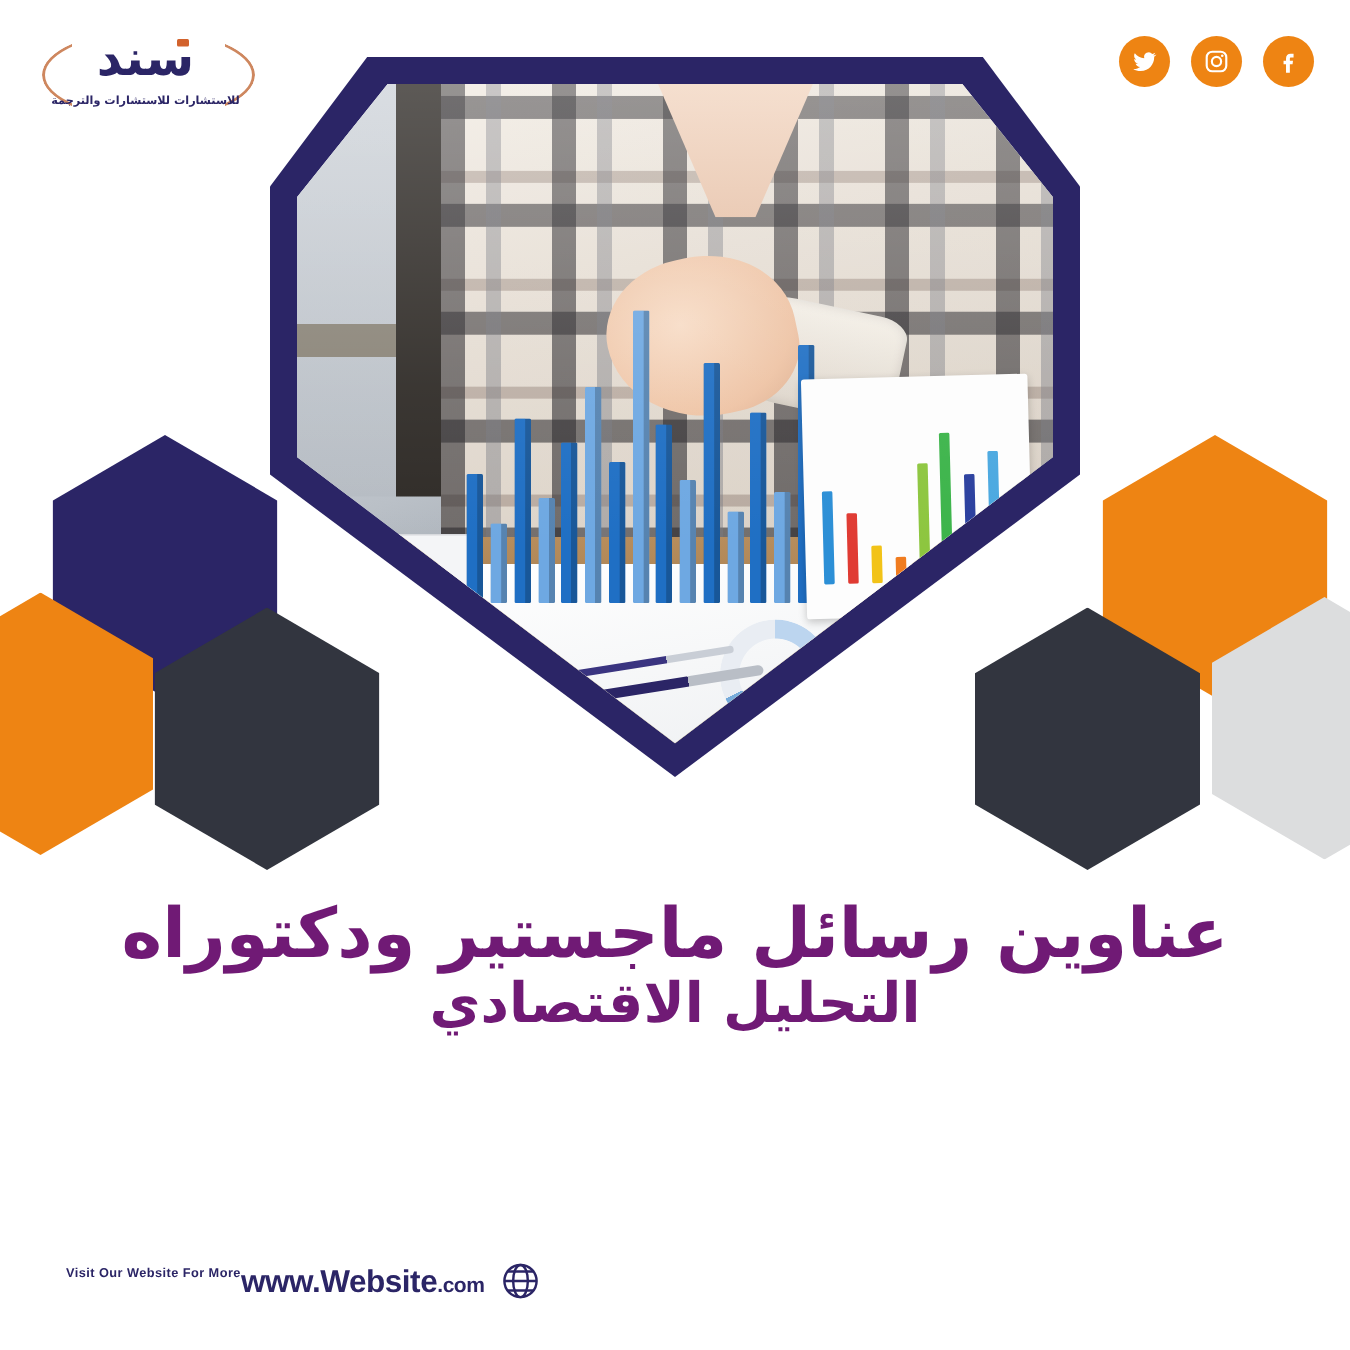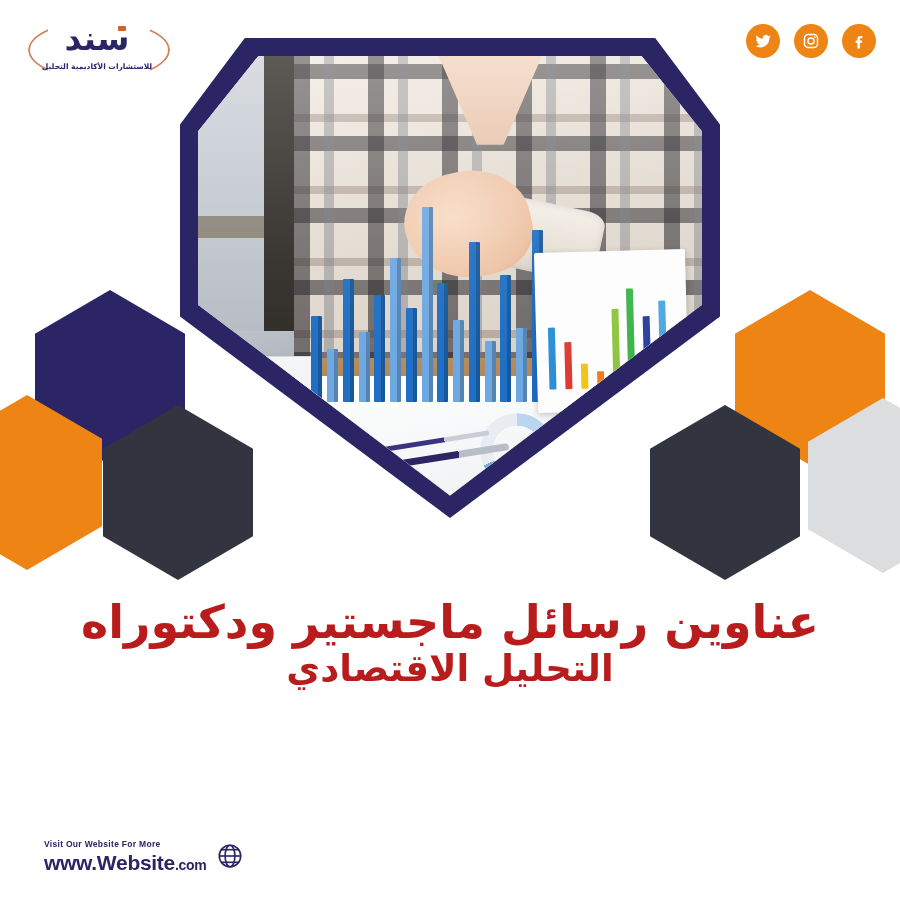--- a/index.html
+++ b/index.html
@@ -151,47 +151,47 @@
     background:linear-gradient(180deg,rgba(255,255,255,.22) 0%,rgba(255,255,255,.06) 45%,rgba(255,255,255,0) 70%);
     pointer-events:none;
   }
 
   
   .hex{position:absolute;clip-path:polygon(50% 0%,100% 25%,100% 75%,50% 100%,0% 75%,0% 25%);}
 
   
   .headline{
     position:absolute;left:0;top:596px;width:900px;text-align:center;direction:rtl;
-    color:#b91c1c;font-family:"DejaVu Sans",sans-serif;font-weight:700;
+    color:#701a75;font-family:"DejaVu Sans",sans-serif;font-weight:700;
   }
   .hl1{font-size:46px;line-height:1.14;letter-spacing:-.5px;}
   .hl2{font-size:37px;line-height:1.5;}
   .hl3{font-size:37px;line-height:1.15;}
 
   
   .footer{position:absolute;left:44px;top:840px;display:flex;align-items:center;gap:10px;}
   .globe{width:28px;height:28px;flex:0 0 28px;}
-  .f-txt{display:flex;flex-direction:column;line-height:1;direction:ltr;}
+  .f-txt{display:flex;flex-direction:row;line-height:1;direction:ltr;}
   .f-small{
     font-size:8.5px;font-weight:700;color:#2B2566;letter-spacing:.3px;margin-bottom:3px;
     font-family:"Liberation Sans",sans-serif;
   }
   .f-url{font-size:21px;font-weight:700;color:#2B2566;letter-spacing:-.3px;font-family:"Liberation Sans",sans-serif;}
   .f-url .tld{font-size:14px;}
 </style>
 </head>
 <body>
 
 <div class="canvas">
 
   <div class="logo">
     <div class="logo-arc2"></div>
     <div class="logo-word">سند</div>
     <div class="logo-dot"></div>
-    <div class="logo-sub">للاستشارات الأكاديمية التحليل</div>
+    <div class="logo-sub">للاستشارات للاستشارات والترجمة</div>
   </div>
 
   <div class="social">
     <div class="soc">
       <svg width="18" height="18" viewBox="0 0 24 24" fill="#fff" aria-hidden="true">
         <path d="M14.2 8.4h2.3V5.2h-2.6c-2.6 0-4.1 1.6-4.1 4.1v2H7.6v3.2h2.2V22h3.4v-7.5h2.4l.4-3.2h-2.8V9.6c0-.8.3-1.2 1-1.2z"></path>
       </svg>
     </div>
     <div class="soc">
       <svg width="18" height="18" viewBox="0 0 24 24" fill="none" stroke="#fff" stroke-width="1.9" aria-hidden="true">

